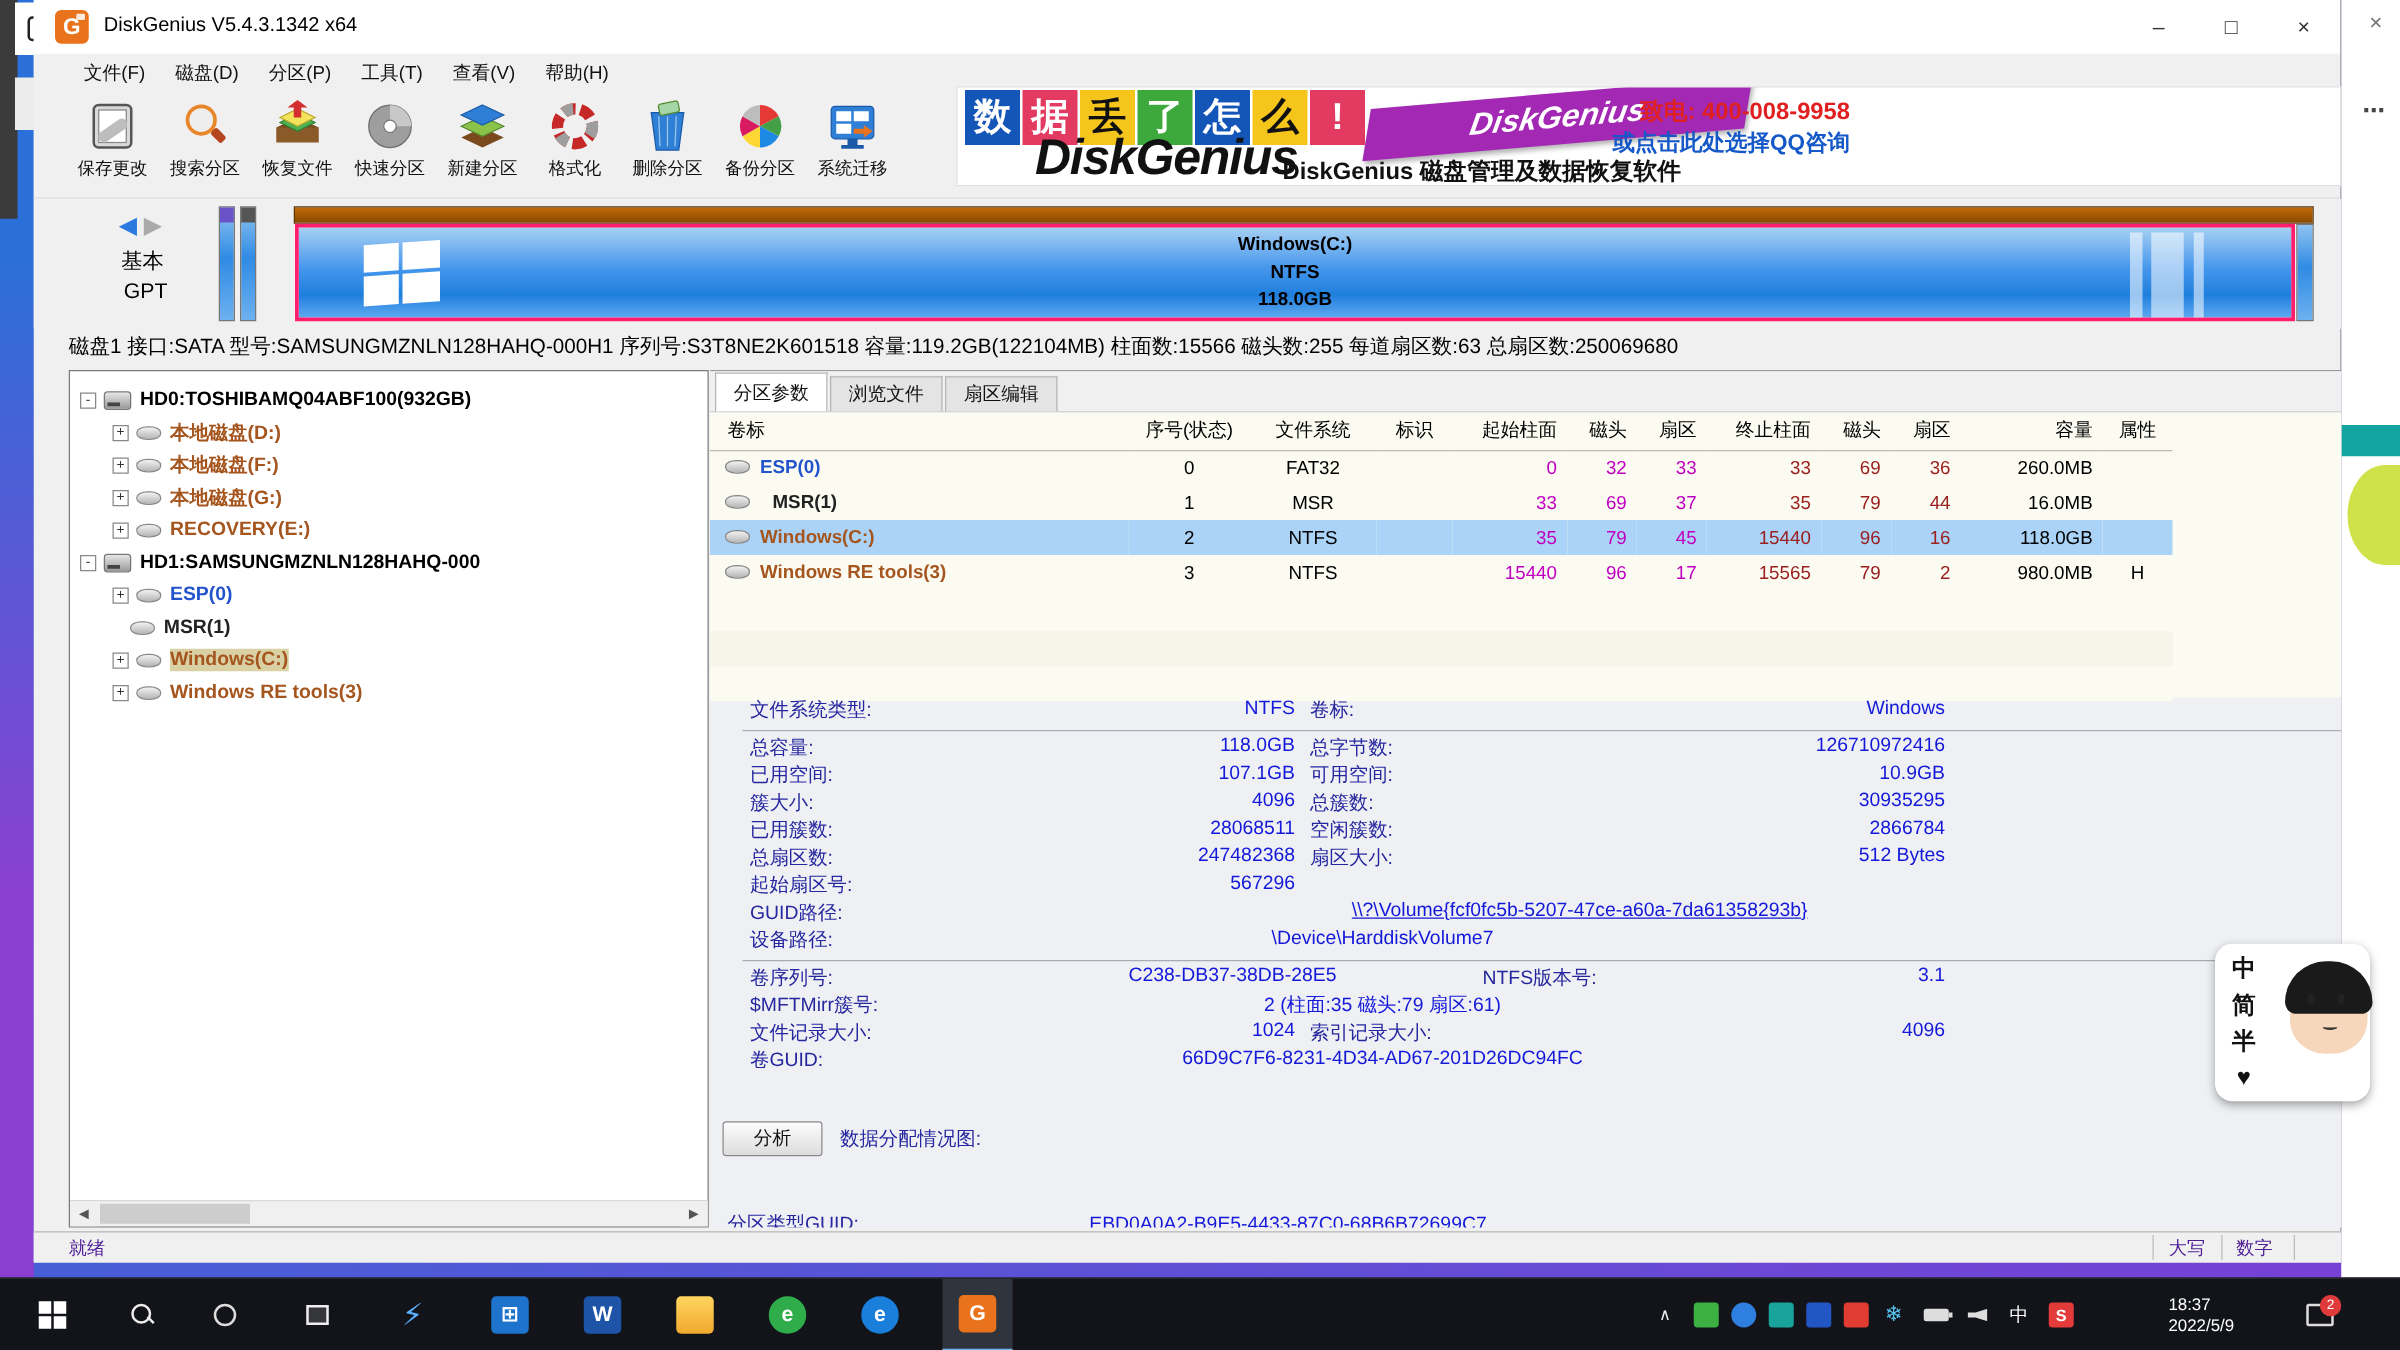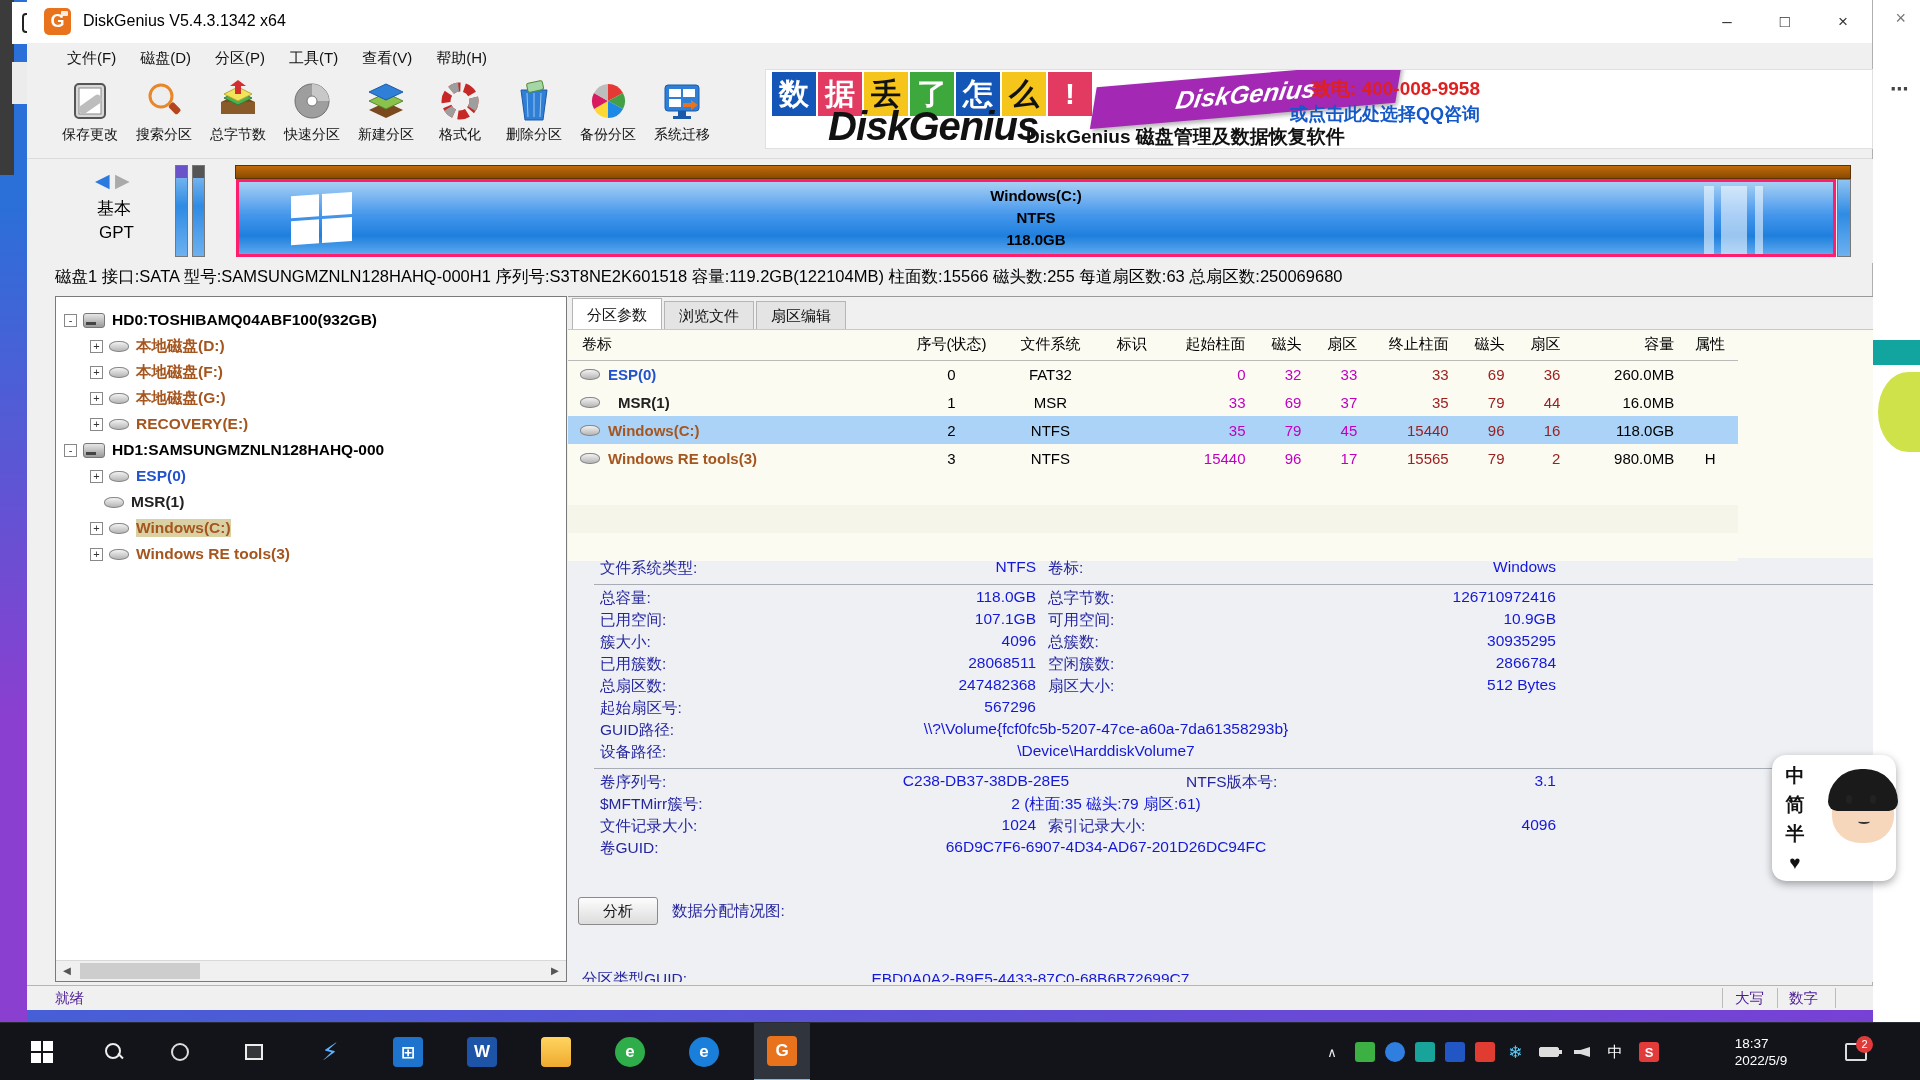--- a/index.html
+++ b/index.html
@@ -217,21 +217,21 @@
         </div>
         <div class="tb-btn">
           <svg viewBox="0 0 42 42">
               <polygon points="4,22 21,14 38,22 21,32" fill="#7a4a1e"></polygon>
               <rect x="4" y="22" width="34" height="12" fill="#8a5a28"></rect>
               <polygon points="7,18 21,11 35,18 21,25" fill="#4caf50" stroke="#2e7d32"></polygon>
               <polygon points="7,14 21,7 35,14 21,21" fill="#f2e35a" stroke="#b8a830"></polygon>
               <rect x="18" y="2" width="6" height="12" fill="#d32f2f"></rect>
               <polygon points="13,6 21,0 29,6" fill="#d32f2f"></polygon>
             </svg>
-          <span class="tb-label">总字节数</span>
+          <span class="tb-label">恢复文件</span>
         </div>
         <div class="tb-btn">
           <svg viewBox="0 0 42 42">
               <circle cx="21" cy="21" r="17" fill="#9e9e9e"></circle>
               <circle cx="21" cy="21" r="17" fill="none" stroke="#6e6e6e"></circle>
               <path d="M21 4 A17 17 0 0 1 38 21 L21 21 Z" fill="#c8c8c8"></path>
               <circle cx="21" cy="21" r="5" fill="#fff" stroke="#777"></circle>
             </svg>
           <span class="tb-label">快速分区</span>
         </div>
@@ -534,21 +534,21 @@
             <span class="dv dv1">247482368</span>
             <span class="dl dl2">扇区大小:</span>
             <span class="dv dv2">512 Bytes</span>
           </div>
         <div class="drow">
             <span class="dl dl1">起始扇区号:</span>
             <span class="dv dv1">567296</span>
           </div>
         <div class="drow">
             <span class="dl dl1">GUID路径:</span>
-            <span class="dv dwide" style="text-align:center;position:absolute;">\\?\Volume{fcf0fc5b-5207-47ce-a60a-7da61358293b}</span>
+            <span class="dv dwide" style="text-align:right;position:absolute;text-decoration:underline;">\\?\Volume{fcf0fc5b-5207-47ce-a60a-7da61358293b}</span>
           </div>
         <div class="drow">
             <span class="dl dl1">设备路径:</span>
             <span class="dv dwide" style="text-align:center;position:absolute;">\Device\HarddiskVolume7</span>
           </div>
         <div class="dsep"></div>
         <div class="drow">
             <span class="dl dl1">卷序列号:</span>
             <span class="dv" style="left:230px;width:340px;text-align:center;">C238-DB37-38DB-28E5</span>
             <span class="dl" style="left:600px;">NTFS版本号:</span>
@@ -559,21 +559,21 @@
             <span class="dv dwide" style="position:absolute;text-align:center;">2 (柱面:35 磁头:79 扇区:61)</span>
           </div>
         <div class="drow">
             <span class="dl dl1">文件记录大小:</span>
             <span class="dv dv1">1024</span>
             <span class="dl dl2">索引记录大小:</span>
             <span class="dv dv2">4096</span>
           </div>
         <div class="drow">
             <span class="dl dl1">卷GUID:</span>
-            <span class="dv dwide" style="position:absolute;text-align:center;">66D9C7F6-6907-4D34-AD67-201D26DC94FC</span>
+            <span class="dv dwide" style="position:absolute;text-align:center;">66D9C7F6-8231-4D34-AD67-201D26DC94FC</span>
           </div>
       </div>
 
       <div class="analyze-row">
         <div class="analyze-btn">分析</div>
         <div class="analyze-cap">数据分配情况图:</div>
       </div>
       <div class="clipped-line">
         <span class="dl">分区类型GUID:</span>
         <span style="margin-left:180px;">EBD0A0A2-B9E5-4433-87C0-68B6B72699C7</span>

